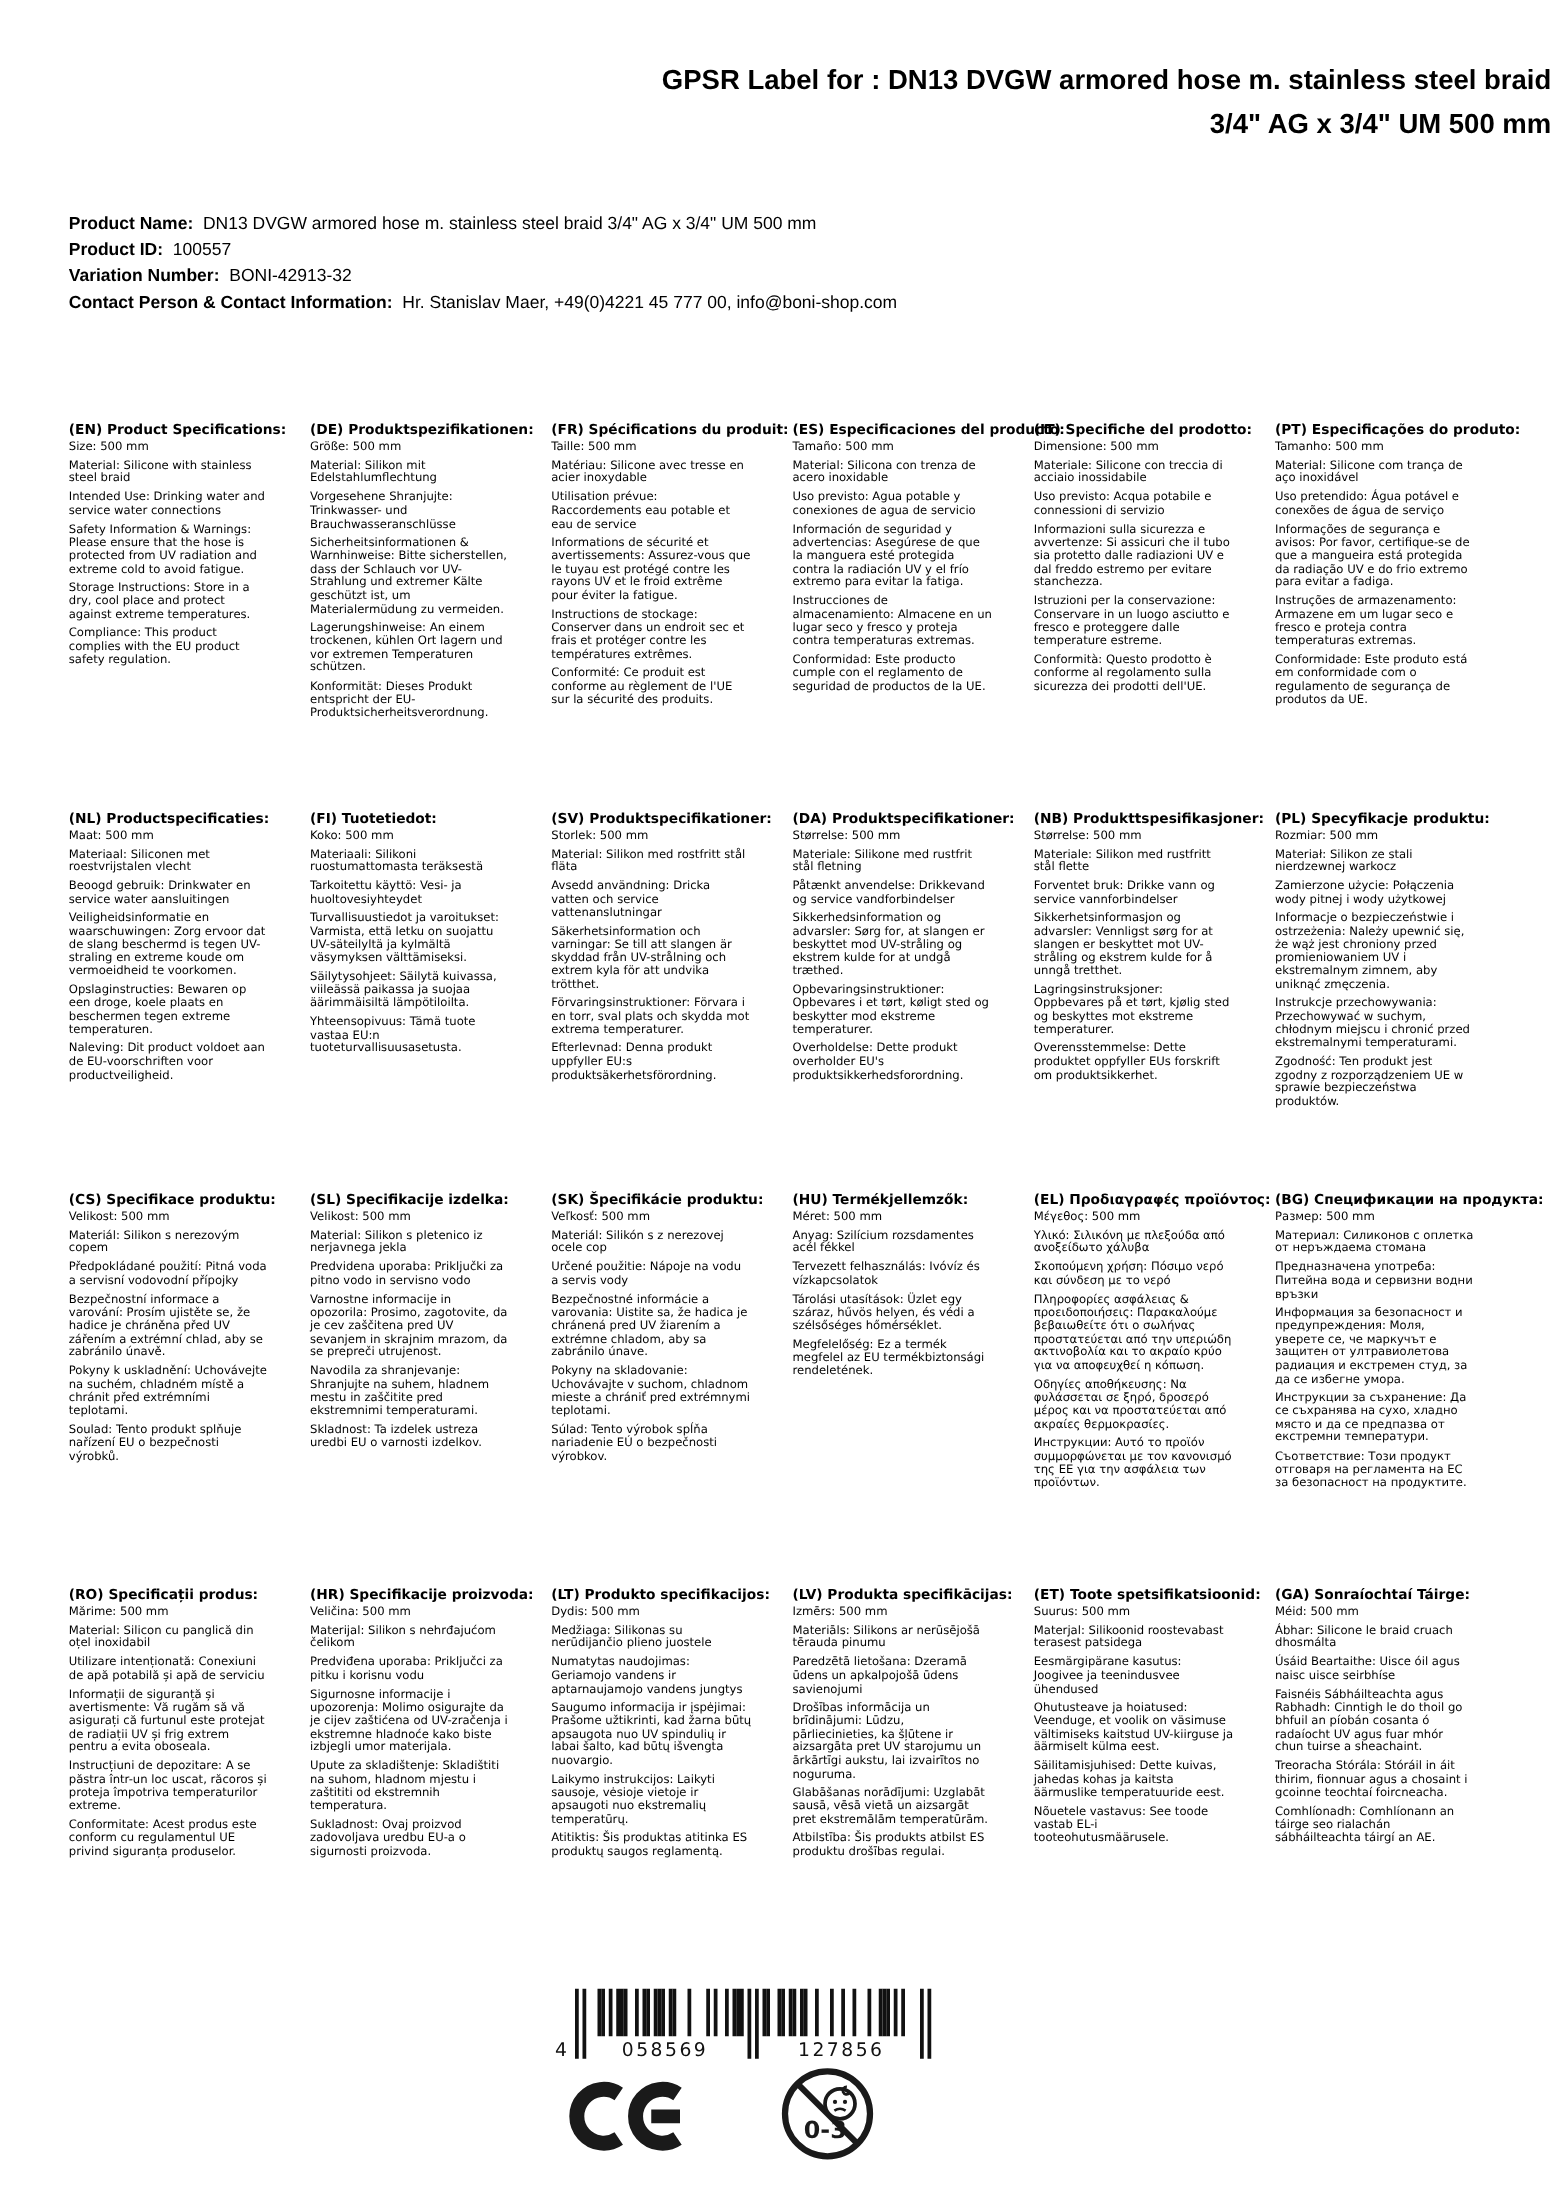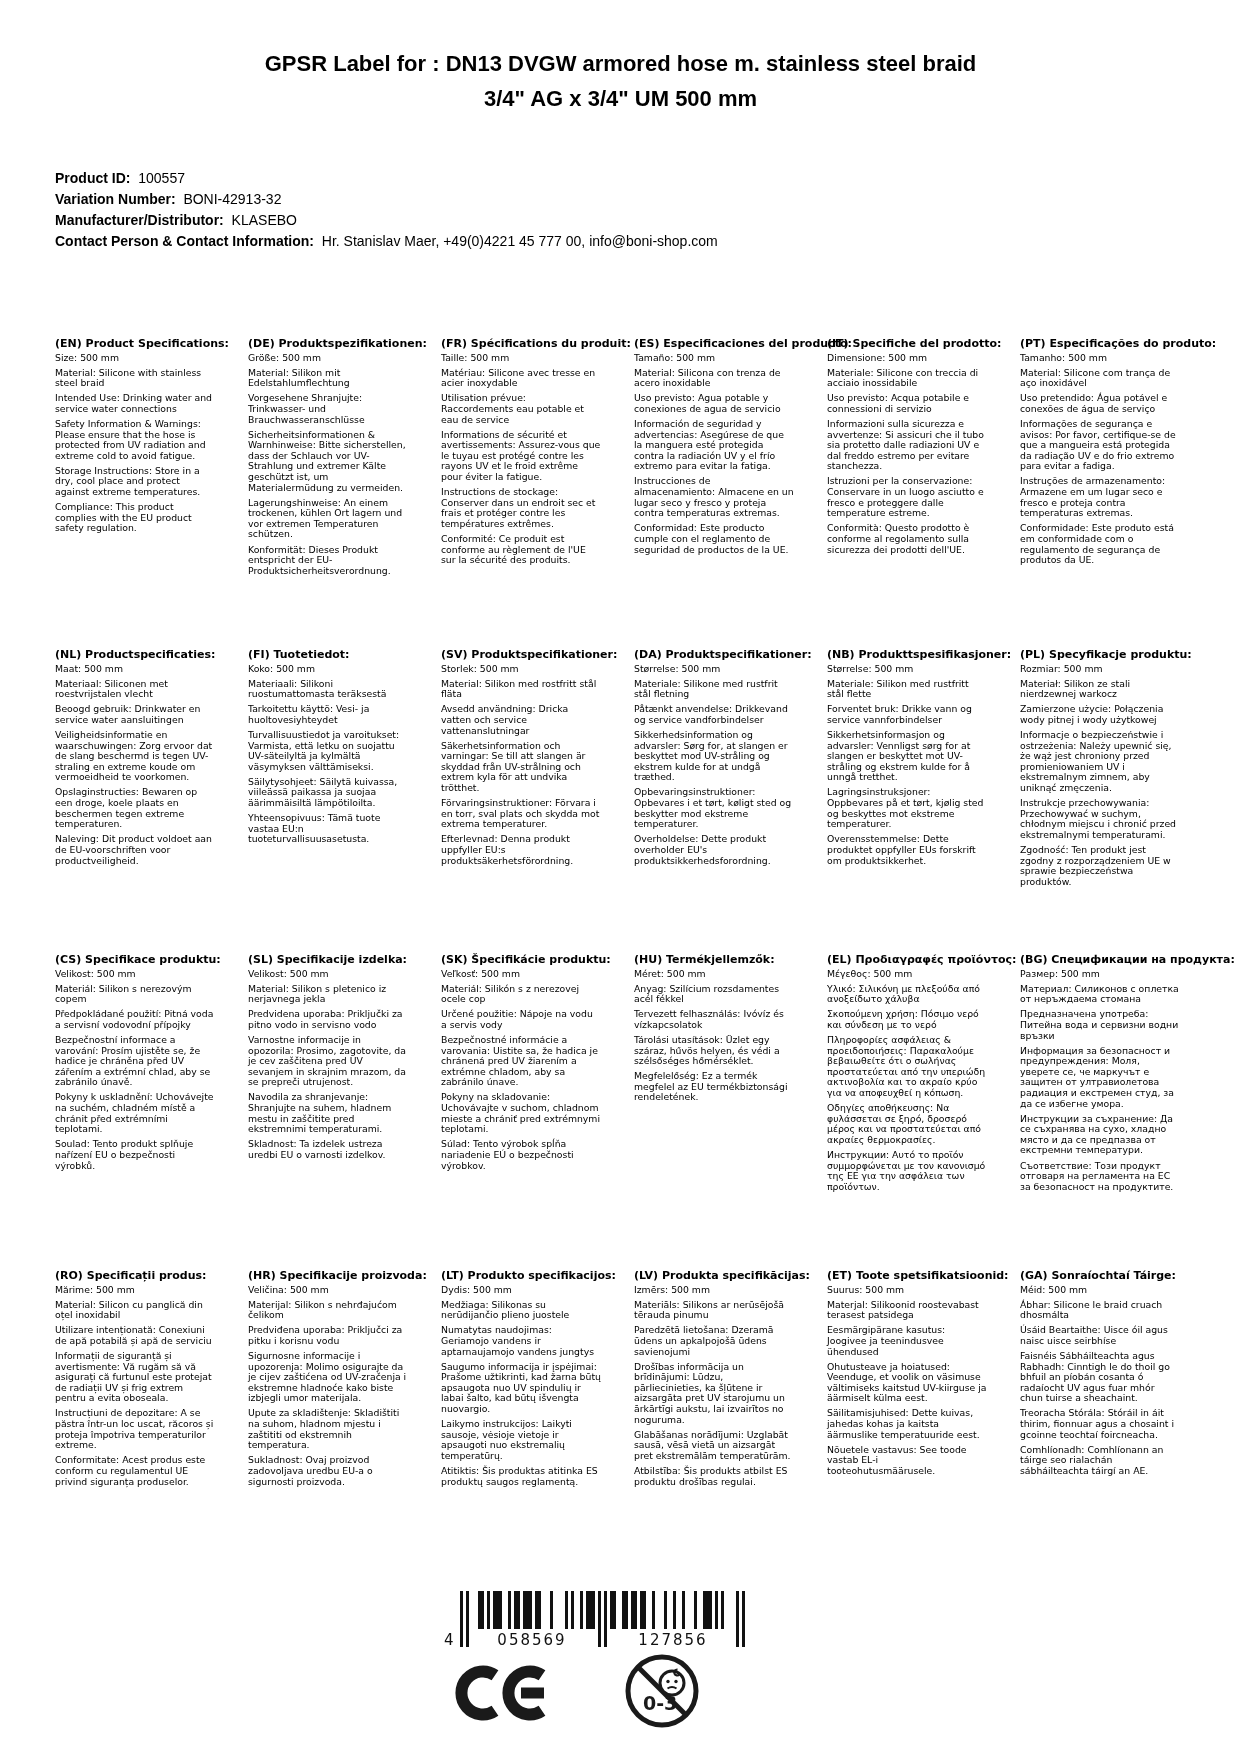--- a/index.html
+++ b/index.html
@@ -1,21 +1,21 @@
 <!DOCTYPE html>
 <html><head>
 <meta charset="utf-8">
 <style>
   html,body{margin:0;padding:0;background:#ffffff;}
   .page{
     position:relative; width:1241px; height:1754px; background:#fff;
     font-family:"DejaVu Sans",sans-serif; color:#000; overflow:hidden;
   }
   .title{
-    position:absolute; top:46px; left:0; width:1241px; text-align:center;
+    position:absolute; top:46px; left:0; width:1241px; text-align:right;
     font-family:"Liberation Sans",sans-serif; font-weight:bold;
     font-size:22px; line-height:35px; letter-spacing:0px;
   }
   .info{
     position:absolute; top:168px; left:55px; width:1131px;
     font-family:"Liberation Sans",sans-serif; font-size:14px; line-height:21px;
   }
   .info .lbl{font-weight:bold;}
   .grid{
     position:absolute; top:338px; left:55px; width:1146px;
@@ -35,23 +35,23 @@
 <body>
 
 <div class="page">
 
   <div class="title">
     <div>GPSR Label for : DN13 DVGW armored hose m. stainless steel braid</div>
     <div>3/4" AG x 3/4" UM 500 mm</div>
   </div>
 
   <div class="info">
+      <div><span class="lbl">Product Name:</span>&nbsp; <span class="val">DN13 DVGW armored hose m. stainless steel braid 3/4" AG x 3/4" UM 500 mm</span></div>
       <div><span class="lbl">Product ID:</span>&nbsp; <span class="val">100557</span></div>
       <div><span class="lbl">Variation Number:</span>&nbsp; <span class="val">BONI-42913-32</span></div>
-      <div><span class="lbl">Manufacturer/Distributor:</span>&nbsp; <span class="val">KLASEBO</span></div>
       <div><span class="lbl">Contact Person &amp; Contact Information:</span>&nbsp; <span class="val">Hr. Stanislav Maer, +49(0)4221 45 777 00, info@boni-shop.com</span></div>
     </div>
 
   <div class="grid">
       <div class="cell">
         <div class="cell-title">(EN) Product Specifications:</div>
         <div class="para">Size: 500 mm</div>
         <div class="para">Material: Silicone with stainless steel braid</div>
         <div class="para">Intended Use: Drinking water and service water connections</div>
         <div class="para">Safety Information &amp; Warnings: Please ensure that the hose is protected from UV radiation and extreme cold to avoid fatigue.</div>

